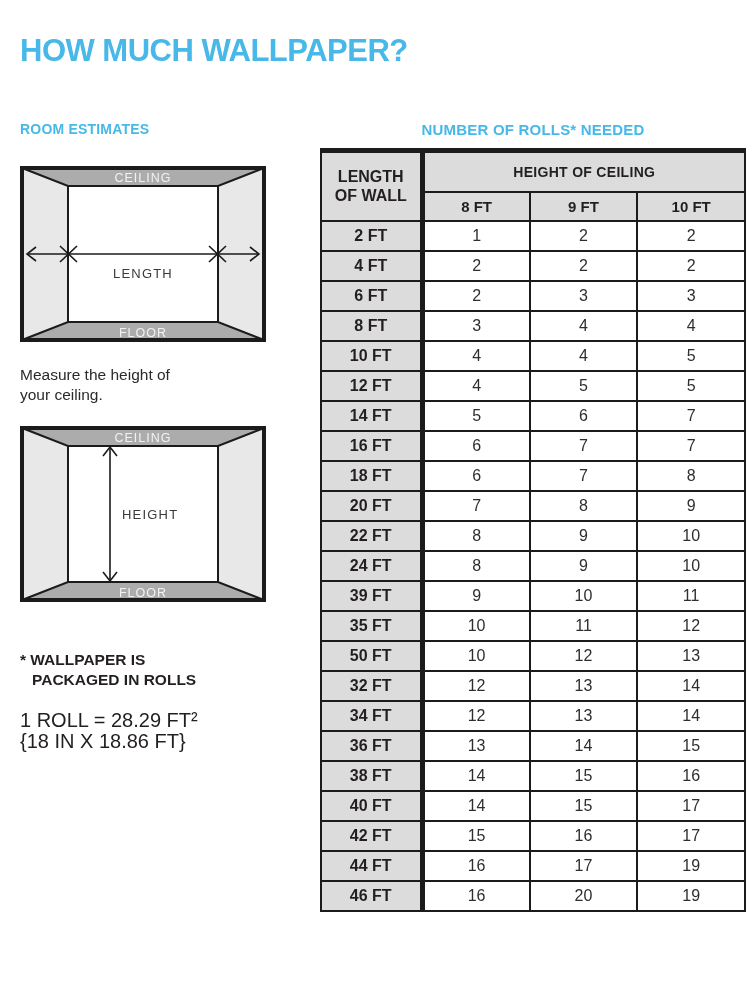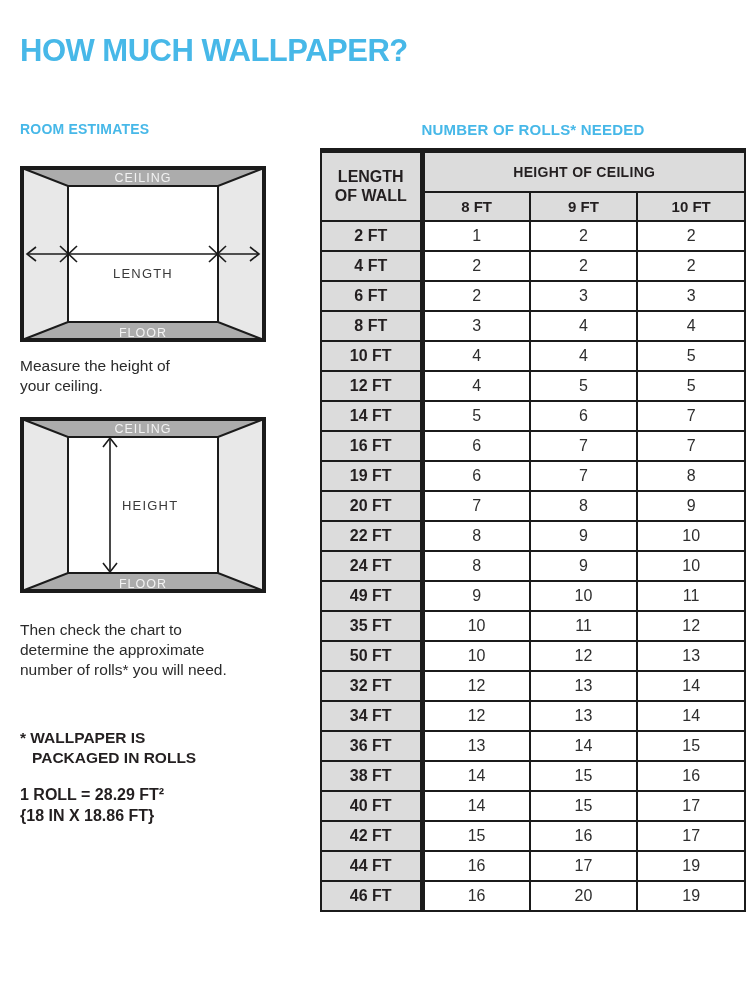--- a/index.html
+++ b/index.html
@@ -13,30 +13,30 @@
     position: absolute; left: 20px; top: 12px;
     font-size: 31px; font-weight: bold; letter-spacing: -0.5px; color: var(--accent); text-align: center;
   }
   .left-col { position: absolute; left: 20px; top: 122px; width: 246px; }
   .section-heading {
     font-size: 14px; font-weight: bold; color: var(--accent); letter-spacing: 0.2px;
     line-height: 15px; margin: 0;
   }
   .para { font-size: 15.5px; line-height: 20px; margin: 0; color: #2A2A2A; }
   .para-1 { margin-top: 22px; }
-  .para-2 { margin-top: 14px; }
+  .para-2 { margin-top: 23px; }
   .para-3 { margin-top: 27px; }
   .room-svg { display: block; }
   .svg-1 { margin-top: 29px; }
   .svg-2 { margin-top: 21px; }
   .footnote {
     margin-top: 48px; font-size: 15.5px; font-weight: bold; line-height: 20px;
     padding-left: 12px; text-indent: -12px;
   }
-  .roll-info { font-size: 16px; font-weight: bold; line-height: 21px; }
+  .roll-info { font-size: 20px; font-weight: normal; line-height: 21px; }
   .right-col { position: absolute; left: 320px; top: 122px; width: 426px; }
   .table-heading {
     font-size: 15px; font-weight: bold; color: var(--accent); letter-spacing: 0.2px;
     text-align: center; line-height: 15px; margin: 0 0 11px 0;
   }
   table.rolls-table {
     border-collapse: collapse; width: 426px; table-layout: fixed;
     border: 2px solid var(--line); border-top-width: 5px;
   }
   .rolls-table th, .rolls-table td { border: 2px solid var(--line); padding: 0; }
@@ -99,21 +99,20 @@
     <g stroke="#1B1B1B" stroke-width="1.6" fill="none">
       <line x1="90" y1="21" x2="90" y2="155"></line>
       <polyline points="83,30 90,21 97,30"></polyline>
       <polyline points="83,146 90,155 97,146"></polyline>
     </g>
     <text x="123" y="16" text-anchor="middle" font-size="12.5" letter-spacing="1" fill="#F2F2F2">CEILING</text>
     <text x="123" y="171" text-anchor="middle" font-size="12.5" letter-spacing="1" fill="#F2F2F2">FLOOR</text>
     <text x="102" y="93" text-anchor="start" font-size="13" letter-spacing="1.2" fill="#3A3A3A">HEIGHT</text>
   </svg>
 
-  <p class="para para-3">Then check the chart to<br>determine the approximate<br>number of rolls* you will need.</p>
 
   <p class="footnote">* WALLPAPER IS<br>PACKAGED IN ROLLS</p>
 
   <p class="roll-info">1 ROLL = 28.29 FT²<br>{18 IN X 18.86 FT}</p>
 </div>
 
 <div class="right-col">
   <h2 class="table-heading">NUMBER OF ROLLS* NEEDED</h2>
 
   <table class="rolls-table">
@@ -171,21 +170,21 @@
           <td class="value-cell">6</td>
           <td class="value-cell">7</td>
         </tr>
         <tr>
           <td class="wall-cell">16 FT</td>
           <td class="value-cell">6</td>
           <td class="value-cell">7</td>
           <td class="value-cell">7</td>
         </tr>
         <tr>
-          <td class="wall-cell">19 FT</td>
+          <td class="wall-cell">18 FT</td>
           <td class="value-cell">6</td>
           <td class="value-cell">7</td>
           <td class="value-cell">8</td>
         </tr>
         <tr>
           <td class="wall-cell">20 FT</td>
           <td class="value-cell">7</td>
           <td class="value-cell">8</td>
           <td class="value-cell">9</td>
         </tr>
@@ -195,21 +194,21 @@
           <td class="value-cell">9</td>
           <td class="value-cell">10</td>
         </tr>
         <tr>
           <td class="wall-cell">24 FT</td>
           <td class="value-cell">8</td>
           <td class="value-cell">9</td>
           <td class="value-cell">10</td>
         </tr>
         <tr>
-          <td class="wall-cell">49 FT</td>
+          <td class="wall-cell">39 FT</td>
           <td class="value-cell">9</td>
           <td class="value-cell">10</td>
           <td class="value-cell">11</td>
         </tr>
         <tr>
           <td class="wall-cell">35 FT</td>
           <td class="value-cell">10</td>
           <td class="value-cell">11</td>
           <td class="value-cell">12</td>
         </tr>

